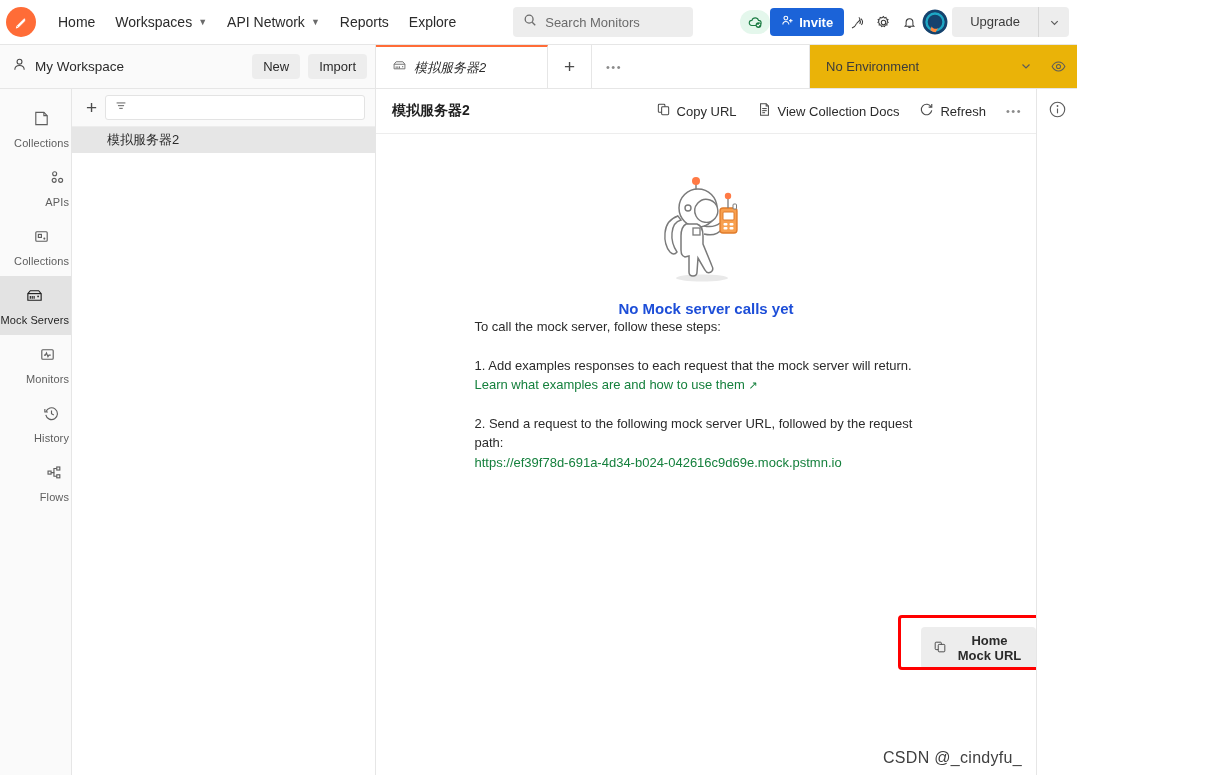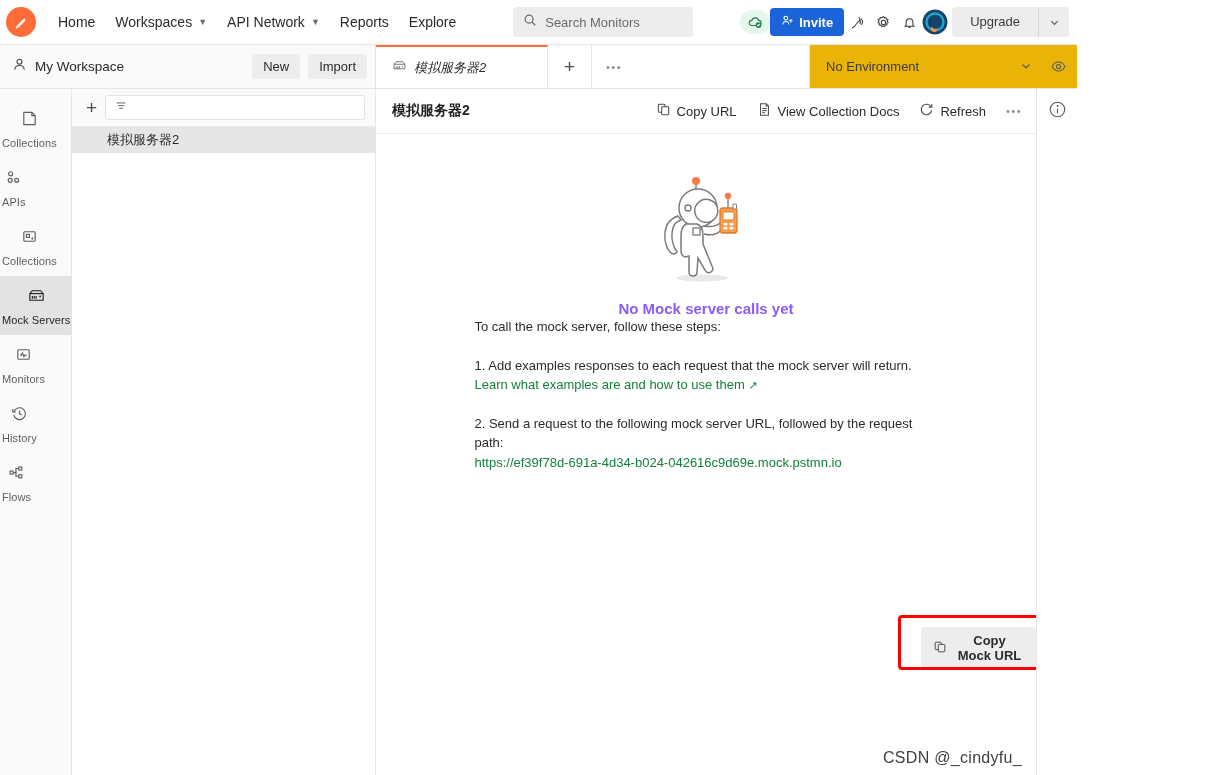--- a/index.html
+++ b/index.html
@@ -119,21 +119,21 @@
   .env-chev { color: #5b5b5b; cursor: pointer; padding: 0 10px; }
   .env-eye { color: #5b5b5b; cursor: pointer; display: flex; align-items: center; }
 
   
   .body-row { flex: 1 1 auto; display: flex; min-height: 0; }
 
   
   .rail {
     width: 72px; flex: 0 0 72px; background: #fafafa;
     border-right: 1px solid #e6e6e6; padding-top: 10px;
-    display: flex; flex-direction: column; align-items: flex-start;
+    display: flex; flex-direction: column; align-items: flex-end;
   }
   .rail-item {
     display: flex; flex-direction: column; align-items: center; gap: 5px;
     padding: 10px 2px 9px; cursor: pointer; color: #5e5e5e;
   }
   .rail-item.active { background: #e3e3e3; color: #1f1f1f; }
   .rail-label { font-size: 11px; letter-spacing: .1px; white-space: nowrap; }
 
   
   .colpanel {
@@ -176,21 +176,21 @@
     margin-left: 20px; color: #8a8a8a; font-size: 11px;
     letter-spacing: 1.5px; cursor: pointer;
   }
 
   .content-scroll { flex: 1 1 auto; overflow: hidden; position: relative; }
   .empty-state {
     padding-top: 32px; display: flex; flex-direction: column; align-items: center;
   }
   .illus { width: 120px; height: 120px; }
   .empty-title {
-    font-size: 15px; font-weight: bold; color: #8b5cf6;
+    font-size: 15px; font-weight: bold; color: #1d4ed8;
     margin-top: 14px; margin-bottom: 0;
   }
   .steps {
     width: 463px; font-size: 13px;
     color: #2b2b2b; line-height: 1.5;
   }
   .steps p { margin-bottom: 19px; }
   .steps p:last-child { margin-bottom: 0; }
   .lnk { color: #15803d; cursor: pointer; display: inline-block; }
   .lnk.url { word-break: break-all; }
@@ -571,21 +571,21 @@
           </div>
         </div>
 
         <button class="copy-mock-btn">
           <span>
             <svg width="14" height="14" viewBox="0 0 16 16" fill="none" stroke="#4b4b4b" stroke-width="1.1">
               <rect x="2.5" y="2.5" width="7" height="8.5" rx="1"></rect>
               <rect x="6" y="5" width="7.5" height="8.5" rx="1" fill="#ededed"></rect>
             </svg>
           </span>
-          <span>Copy Mock URL</span>
+          <span>Home Mock URL</span>
         </button>
 
         <div class="hl-box"></div>
       </div>
 
       <div class="watermark">CSDN @_cindyfu_</div>
     </div>
 
     <div class="rightrail">
       <span class="rr-icon">

